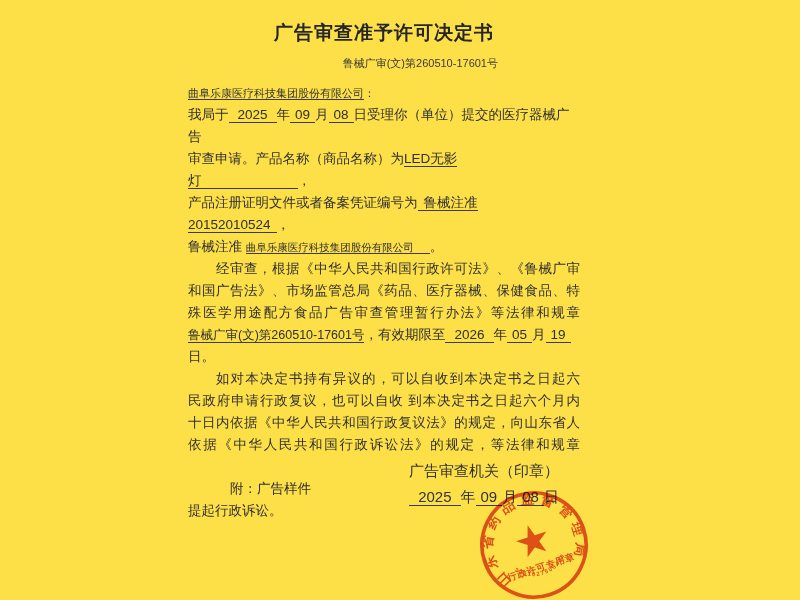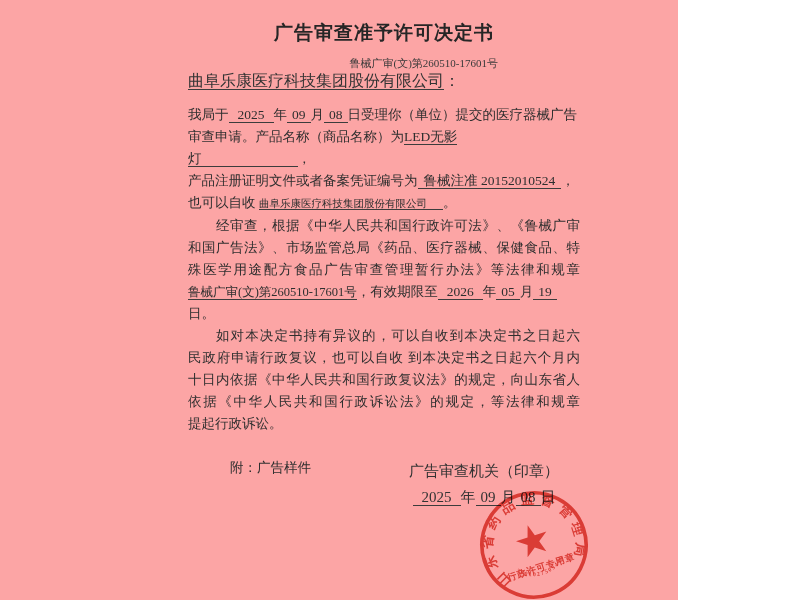--- a/index.html
+++ b/index.html
@@ -1,24 +1,24 @@
 <!DOCTYPE html>
 <html><head>
 <meta charset="utf-8">
 <style>
   html,body{margin:0;padding:0;background:#fff;}
   .page{
-    position:relative;width:678px;height:600px;background:#fca5a5;
-    font-family:Liberation Serif, serif;color:#2f2f2f;overflow:hidden;
+    position:relative;width:800px;height:600px;background:#fde047;
+    font-family:Liberation Sans, sans-serif;color:#2f2f2f;overflow:hidden;
   }
   .content{position:absolute;left:188px;top:14px;width:392px;}
   .title{text-align:center;font-size:19px;font-weight:bold;letter-spacing:1px;color:#262626;margin-top:6px;}
   .doc-no{text-align:right;padding-right:82px;font-size:11px;color:#3a3a3a;margin-top:10px;}
-  .recipient{font-size:16px;color:#333;}
-  .body{margin-top:12px;font-size:13.5px;}
+  .recipient{margin-top:15px;font-size:11px;color:#333;}
+  .body{margin-top:3px;font-size:13.5px;}
   .line{line-height:22px;}
   .just{text-align:justify;text-align-last:justify;}
   .indent{text-indent:28px;}
   .indent-lg{text-indent:42px;}
   .ul{border-bottom:1px solid #3c3c3c;}
   .pad-year{padding:0 9px;}
   .pad-num{padding:0 5px;}
   .fill-product{padding-right:96px;}
   .fill-reg{padding:0 6px;}
   .fill-holder{font-size:10.5px;padding-right:16px;}
@@ -45,35 +45,35 @@
     <div class="recipient"><span class="ul">曲阜乐康医疗科技集团股份有限公司</span><span>：</span></div>
 
     <div class="body">
 
       <div class="line"><span>我局于</span><span class="ul pad-year">2025</span><span>年</span><span class="ul pad-num">09</span><span>月</span><span class="ul pad-num">08</span><span>日受理你（单位）提交的医疗器械广告</span></div>
 
       <div class="line"><span>审查申请。产品名称（商品名称）为</span><span class="ul fill-product">LED无影灯</span><span>，</span></div>
 
       <div class="line"><span>产品注册证明文件或者备案凭证编号为</span><span class="ul fill-reg">鲁械注准 20152010524</span><span>，</span></div>
 
-      <div class="line"><span>也可以自收 </span><span class="ul fill-holder">曲阜乐康医疗科技集团股份有限公司</span><span>。</span></div>
+      <div class="line"><span>鲁械注准 </span><span class="ul fill-holder">曲阜乐康医疗科技集团股份有限公司</span><span>。</span></div>
 
       <div class="line just indent">经审查，根据《中华人民共和国行政许可法》、《鲁械广审</div>
       <div class="line just">和国广告法》、市场监管总局《药品、医疗器械、保健食品、特</div>
       <div class="line just">殊医学用途配方食品广告审查管理暂行办法》等法律和规章</div>
 
       <div class="line"><span class="ul approval">鲁械广审(文)第260510-17601号</span><span>，有效期限至</span><span class="ul pad-year">2026</span><span>年</span><span class="ul pad-num">05</span><span>月</span><span class="ul pad-num">19</span><span>日。</span></div>
 
       <div class="line just indent">如对本决定书持有异议的，可以自收到本决定书之日起六</div>
       <div class="line just">民政府申请行政复议，也可以自收 到本决定书之日起六个月内</div>
       <div class="line just">十日内依据《中华人民共和国行政复议法》的规定，向山东省人</div>
       <div class="line just">依据《中华人民共和国行政诉讼法》的规定，等法律和规章</div>
+      <div class="line indent-lg attachment">附：广告样件</div>
+
       <div class="line">提起行政诉讼。</div>
-
-      <div class="line indent-lg attachment">附：广告样件</div>
     </div>
   </div>
 
   <div class="signature">
     <div class="sig-org">广告审查机关（印章）</div>
     <div class="sig-date"><span class="ul pad-year">2025</span><span>年</span><span class="ul pad-num">09</span><span>月</span><span class="ul pad-num">08</span><span>日</span></div>
   </div>
 
   <div class="seal">
     <svg viewBox="0 0 200 200" width="112" height="112">

